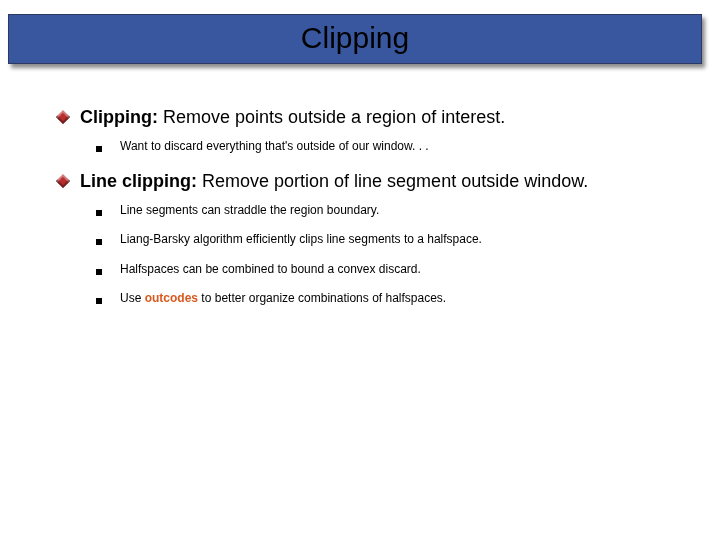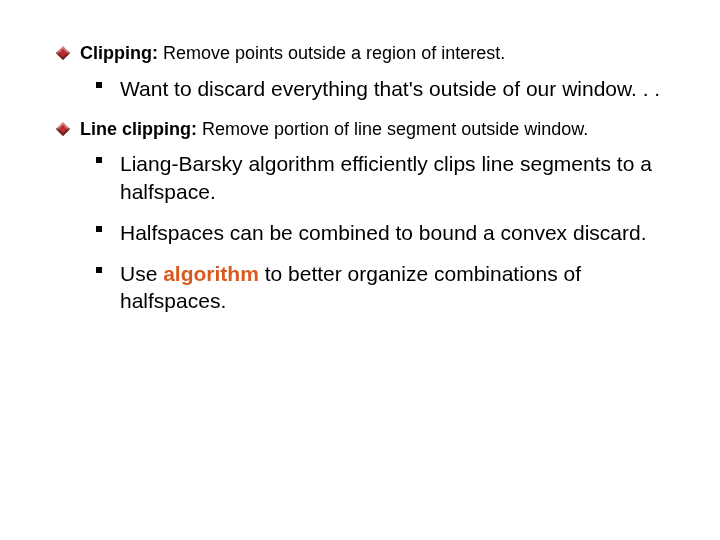--- a/index.html
+++ b/index.html
@@ -57,21 +57,21 @@
     box-shadow: inset -2px -2px 1px rgba(0,0,0,0.35), inset 2px 2px 1px rgba(255,255,255,0.4);
   }
   .lvl1-text { flex: 1; }
   .lvl1-text .bold { font-weight: 700; }
   .sub-list {
     margin: 10px 0 16px 38px;
   }
   .sub-item {
     display: flex;
     align-items: flex-start;
-    font-size: 21px;
+    font-size: 12px;
     line-height: 1.3;
     margin-bottom: 14px;
   }
   .sq-bullet {
     width: 6px;
     height: 6px;
     background: #000;
     margin-top: 7px;
     margin-right: 18px;
     flex: 0 0 auto;
@@ -80,20 +80,23 @@
   .highlight {
     color: #d85a1f;
     font-weight: 700;
   }
 </style>
 </head>
 <body>
 
 <div class="slide">
 
+  <div class="title-bar">
+    <div class="title-text">Clipping</div>
+  </div>
 
   <div class="content">
 
     <div class="lvl1">
       <div class="lvl1-head">
         <span class="dia-bullet"></span>
         <span class="lvl1-text">
           <span class="bold">Clipping:</span><span> Remove points outside a region of interest.</span>
         </span>
       </div>
@@ -109,27 +112,31 @@
     <div class="lvl1">
       <div class="lvl1-head">
         <span class="dia-bullet"></span>
         <span class="lvl1-text">
           <span class="bold">Line clipping:</span><span> Remove portion of line segment outside window.</span>
         </span>
       </div>
       <div class="sub-list">
         <div class="sub-item">
           <span class="sq-bullet"></span>
+          <span class="sub-text">Line segments can straddle the region boundary.</span>
+        </div>
+        <div class="sub-item">
+          <span class="sq-bullet"></span>
           <span class="sub-text">Liang-Barsky algorithm efficiently clips line segments to a halfspace.</span>
         </div>
         <div class="sub-item">
           <span class="sq-bullet"></span>
           <span class="sub-text">Halfspaces can be combined to bound a convex discard.</span>
         </div>
         <div class="sub-item">
           <span class="sq-bullet"></span>
-          <span class="sub-text"><span>Use </span><span class="highlight">algorithm</span><span> to better organize combinations of halfspaces.</span></span>
+          <span class="sub-text"><span>Use </span><span class="highlight">outcodes</span><span> to better organize combinations of halfspaces.</span></span>
         </div>
       </div>
     </div>
 
   </div>
 </div>
 
 </body></html>

